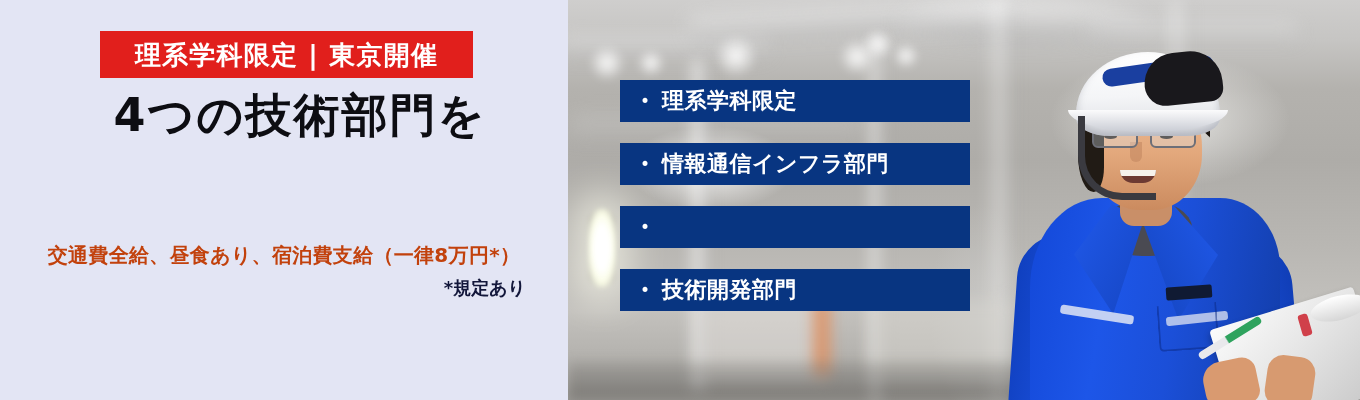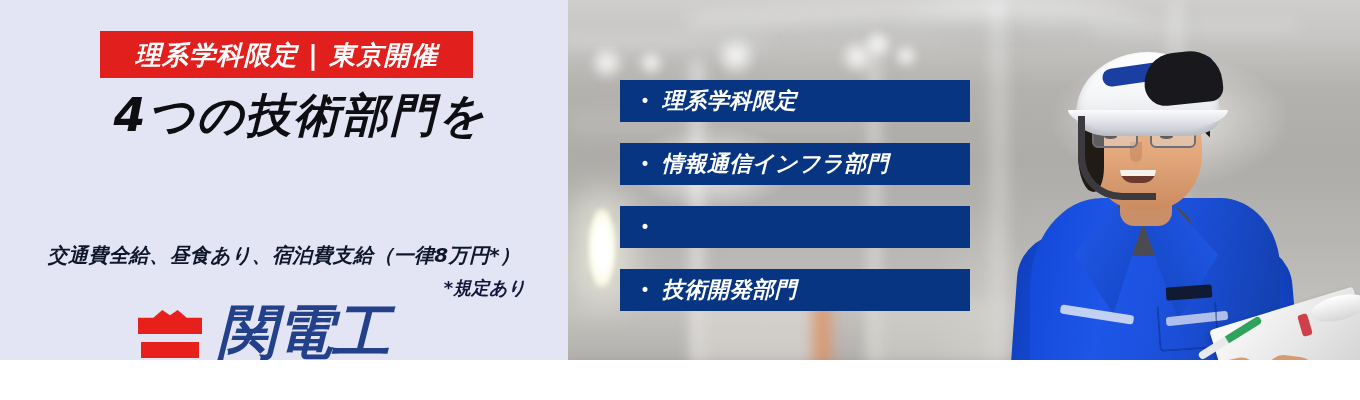--- a/index.html
+++ b/index.html
@@ -5,23 +5,22 @@
 <style>
   * { margin:0; padding:0; box-sizing:border-box; }
   html, body {
     width:1360px; height:400px;
     background:#ffffff;
     font-family:"DejaVu Sans","Liberation Sans",sans-serif;
     overflow:hidden;
   }
   .banner {
     position:relative;
-    width:1360px; height:360px;
+    width:1360px; height:400px;
     overflow:hidden;
-    font-style:italic;
   }
 
   
   .left-panel {
     position:absolute; left:0; top:0;
     width:568px; height:400px;
     background:#e3e5f4;
     overflow:hidden;
   }
 
@@ -52,21 +51,21 @@
     line-height:54px;
     letter-spacing:2px;
   }
   .headline-line-2 { letter-spacing:4px; }
 
   .subtext {
     position:absolute;
     left:0; top:243px;
     width:568px;
     text-align:center;
-    color:#0f172a;
+    color:#c2410c;
     font-weight:bold;
     font-size:20px;
     line-height:1.2;
     letter-spacing:0.3px;
     white-space:nowrap;
   }
 
   .note {
     position:absolute;
     top:279px; right:42px;
@@ -497,27 +496,20 @@
     </div>
 
     <div class="headline">
       <div class="headline-line-1">4つの技術部門を</div>
     </div>
 
     <div class="subtext">交通費全給、昼食あり、宿泊費支給（一律8万円*）</div>
 
     <div class="note">*規定あり</div>
 
-    <div class="logo">
-      <div class="logo-mark">
-        <div class="peak"></div>
-        <div class="bar"></div>
-      </div>
-      <div class="logo-text">関電工</div>
-    </div>
   </div>
 
   <div class="photo-panel">
 
     <div class="photo-bg"></div>
 
     <div class="duct d1"></div>
     <div class="duct d2"></div>
     <div class="duct d3"></div>
     <div class="duct d4"></div>

